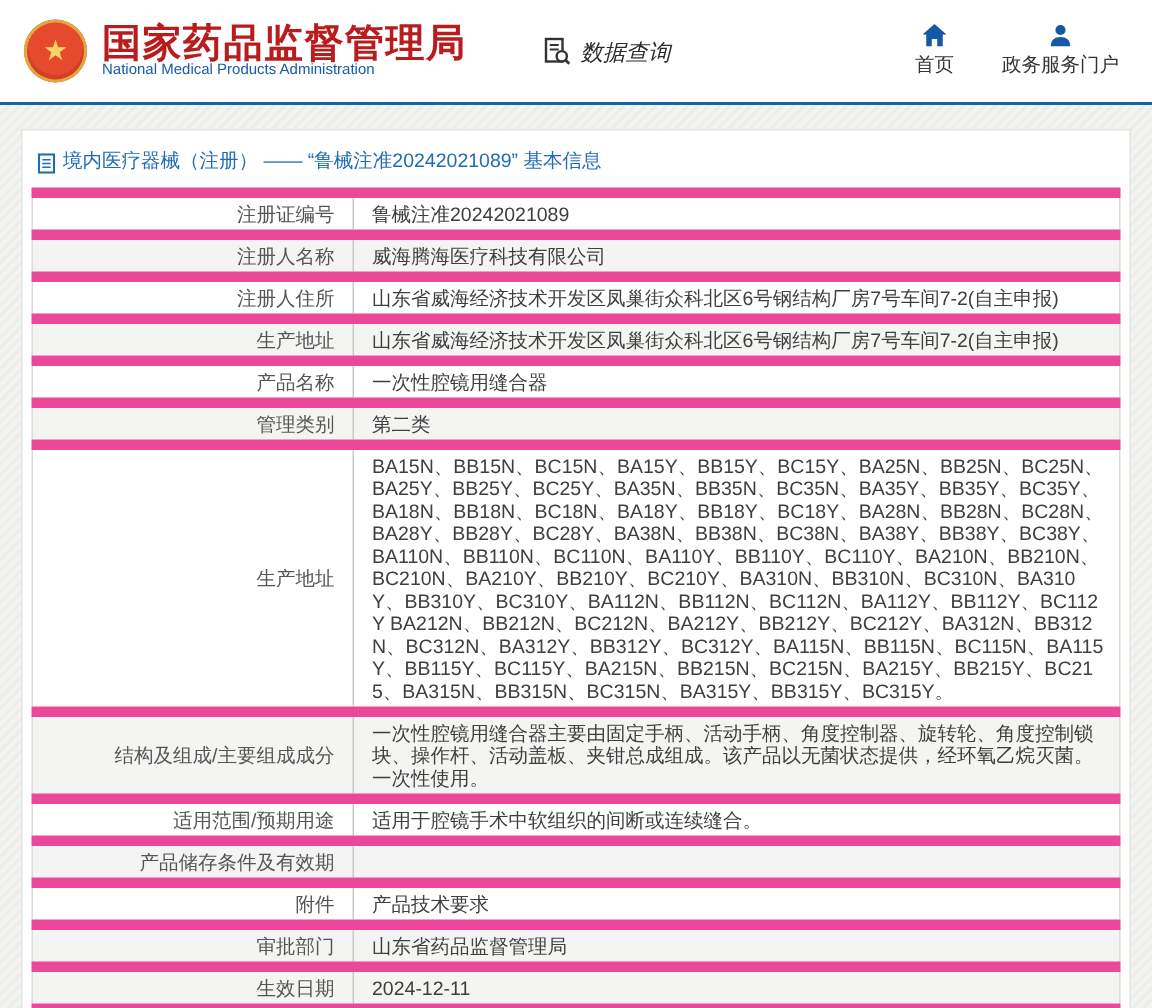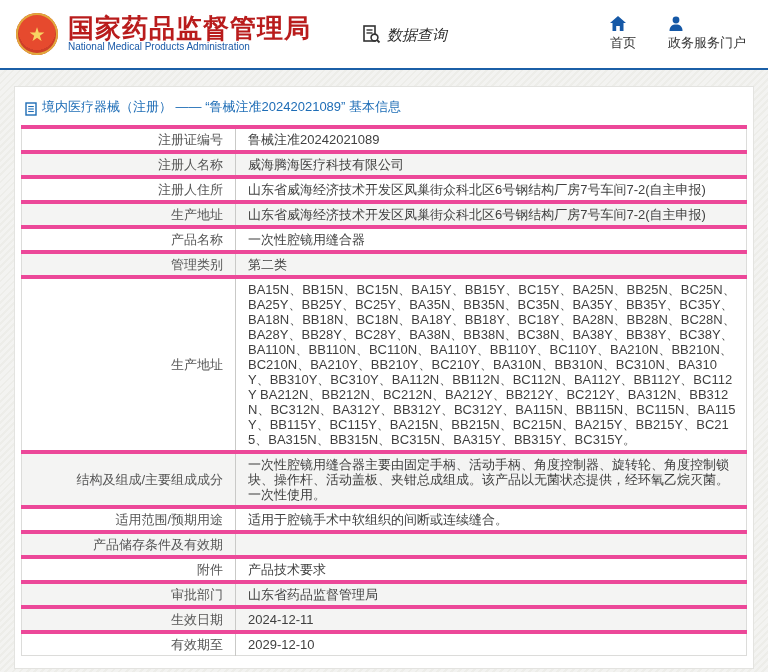--- a/index.html
+++ b/index.html
@@ -26,42 +26,42 @@
   }
   .logo-text { margin-left:10px; }
   .logo-title { color:#b91c1c; font-size:26px; font-weight:bold; letter-spacing:1px; line-height:24px; }
   .logo-sub { color:#1a5aa8; font-size:10px; line-height:13px; }
 
   .data-query { display:flex; align-items:flex-end; margin-left:50px; cursor:pointer;font-style:italic; }
   .data-query svg { display:block; }
   .data-query-label { margin-left:5px; font-size:15px; color:#2b2b2b; }
 
   .header-nav { margin-left:auto; display:flex; gap:32px; }
-  .nav-item { display:flex; flex-direction:column; align-items:flex-start; cursor:pointer; }
+  .nav-item { display:flex; flex-direction:column; align-items:center; cursor:pointer; }
   .nav-item svg { display:block; margin-bottom:3px; }
   .nav-label { font-size:13px; color:#333; white-space:nowrap; }
 
   
   .card {
     margin:16px 14px 0 14px;
     background:#ffffff;
     border:1px solid #e3e3e0;
     padding:9px 6px 12px 6px;
   }
   .breadcrumb {
     display:flex; align-items:flex-end;
     color:#1e6db6; font-size:13px;
     padding:2px 4px 9px 4px;
   }
   .breadcrumb svg { margin-right:4px; flex:0 0 auto; }
 
   
   table.info { width:100%; border-collapse:collapse; font-size:13px; border:1px solid #dcdcda; }
   table.info tr.alt { background:#f4f4f3; }
-  table.info td { border-top:4px solid #ec4899; vertical-align:middle; }
+  table.info td { border-top:7px solid #ec4899; vertical-align:middle; }
   td.label-cell {
     width:214px; text-align:right; color:#555;
     padding:3px 12px 3px 6px;
     border-right:1px solid #c9c9c7;
     line-height:15px; white-space:nowrap;
   }
   td.value-cell {
     color:#3f3f3f; padding:3px 8px 3px 12px;
     line-height:15px; word-break:break-all;
   }

